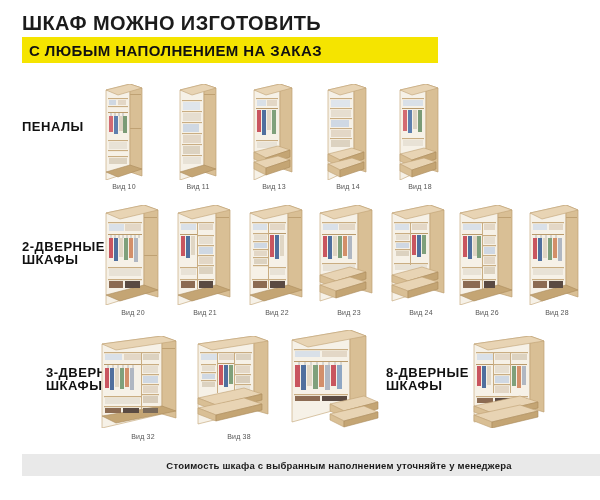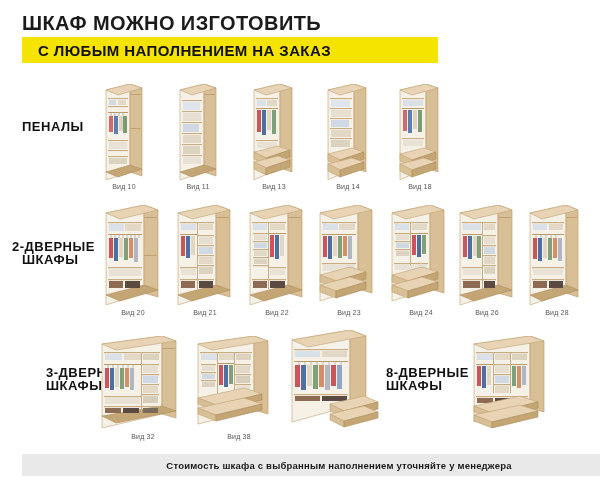--- a/index.html
+++ b/index.html
@@ -35,21 +35,21 @@
     color: #1b1b1b;
     line-height: 18px;
     white-space: nowrap;
   }
   .header-band {
     margin-top: 5px;
     background: #f5e400;
     height: 26px;
     display: flex;
     align-items: center;
-    padding-left: 16px;
+    padding-left: 7px;
     box-sizing: border-box;
     width: 416px;
   }
   .header-line2 {
     font-size: 15px;
     font-weight: bold;
     letter-spacing: 0.4px;
     color: #111111;
     white-space: nowrap;
   }
@@ -112,21 +112,21 @@
 
   <div class="header">
     <div class="header-line1">ШКАФ МОЖНО ИЗГОТОВИТЬ</div>
     <div class="header-band">
       <span class="header-line2">С ЛЮБЫМ НАПОЛНЕНИЕМ НА ЗАКАЗ</span>
     </div>
   </div>
 
   <div class="sec-label" style="left:22px; top:120px;">ПЕНАЛЫ</div>
 
-  <div class="sec-label" style="left:12px; top:240px;">2-ДВЕРНЫЕ</div>
+  <div class="sec-label" style="left:22px; top:240px;">2-ДВЕРНЫЕ</div>
   <div class="sec-label" style="left:22px; top:253px;">ШКАФЫ</div>
 
   <div class="sec-label" style="left:46px; top:366px;">3-ДВЕРНЫЕ</div>
   <div class="sec-label" style="left:46px; top:379px;">ШКАФЫ</div>
 
   <div class="sec-label" style="left:386px; top:366px;">8-ДВЕРНЫЕ</div>
   <div class="sec-label" style="left:386px; top:379px;">ШКАФЫ</div>
 
   <div class="item" style="left:104px; top:84px; width:40px; height:108px;">
     <div class="cab">

